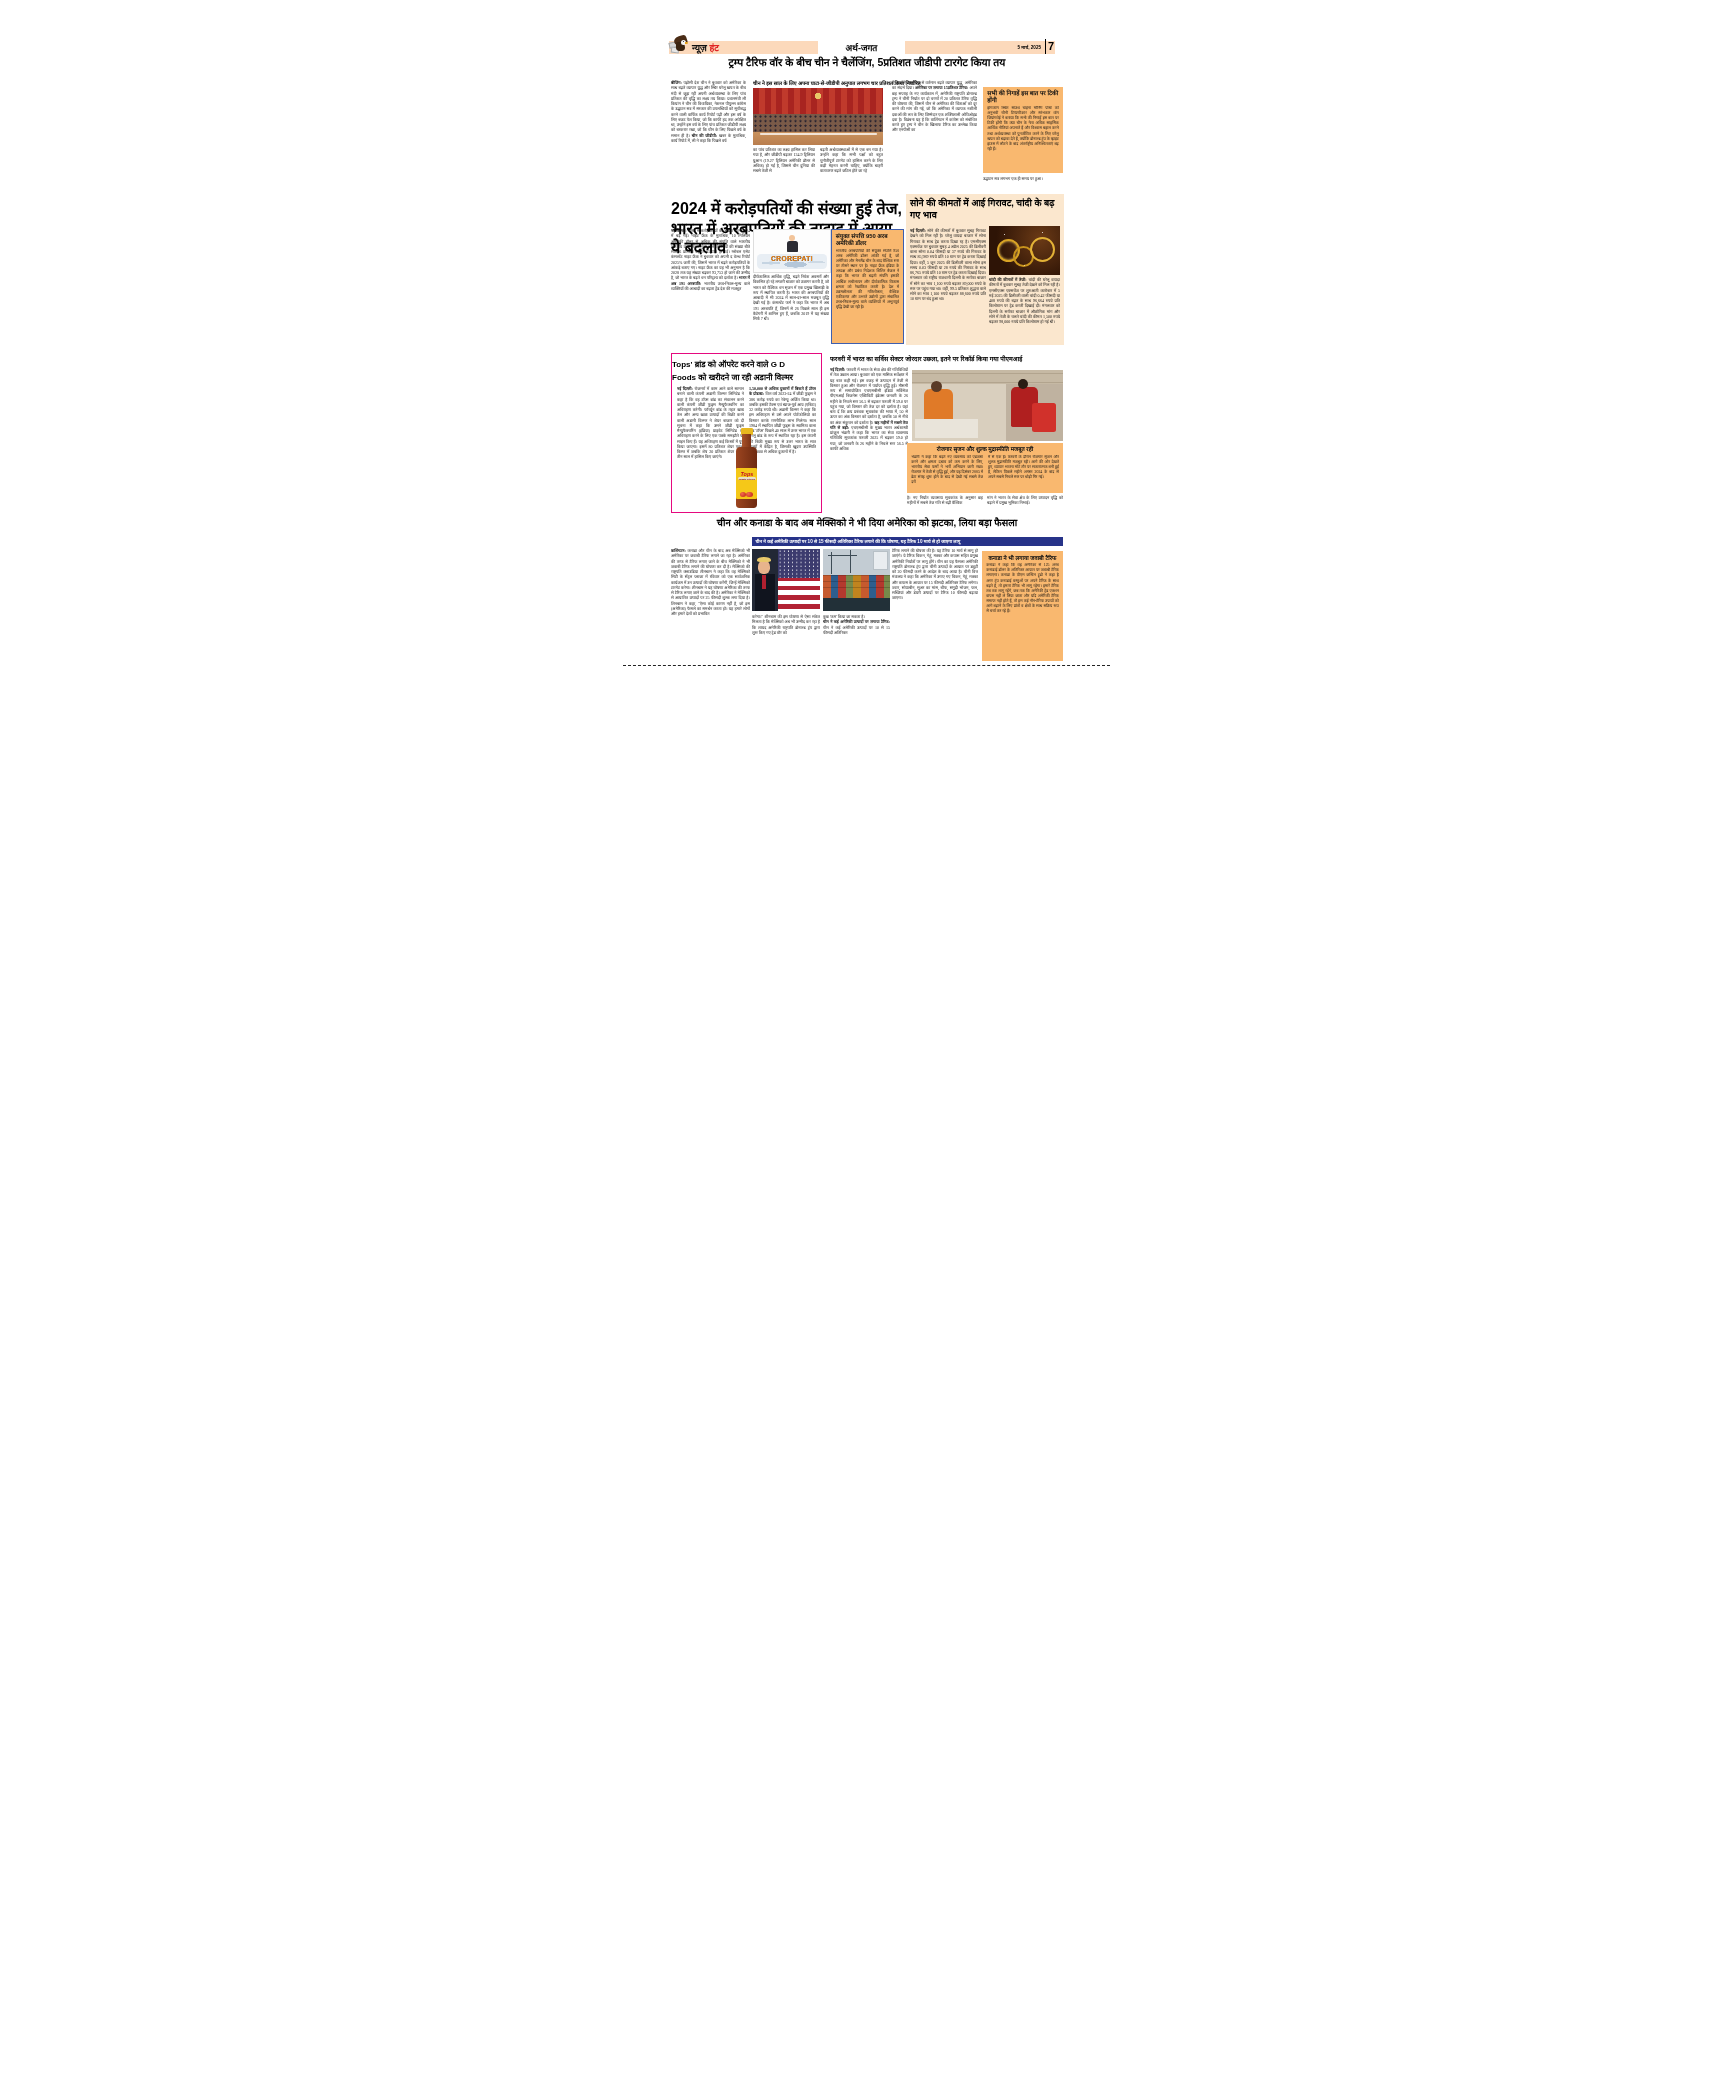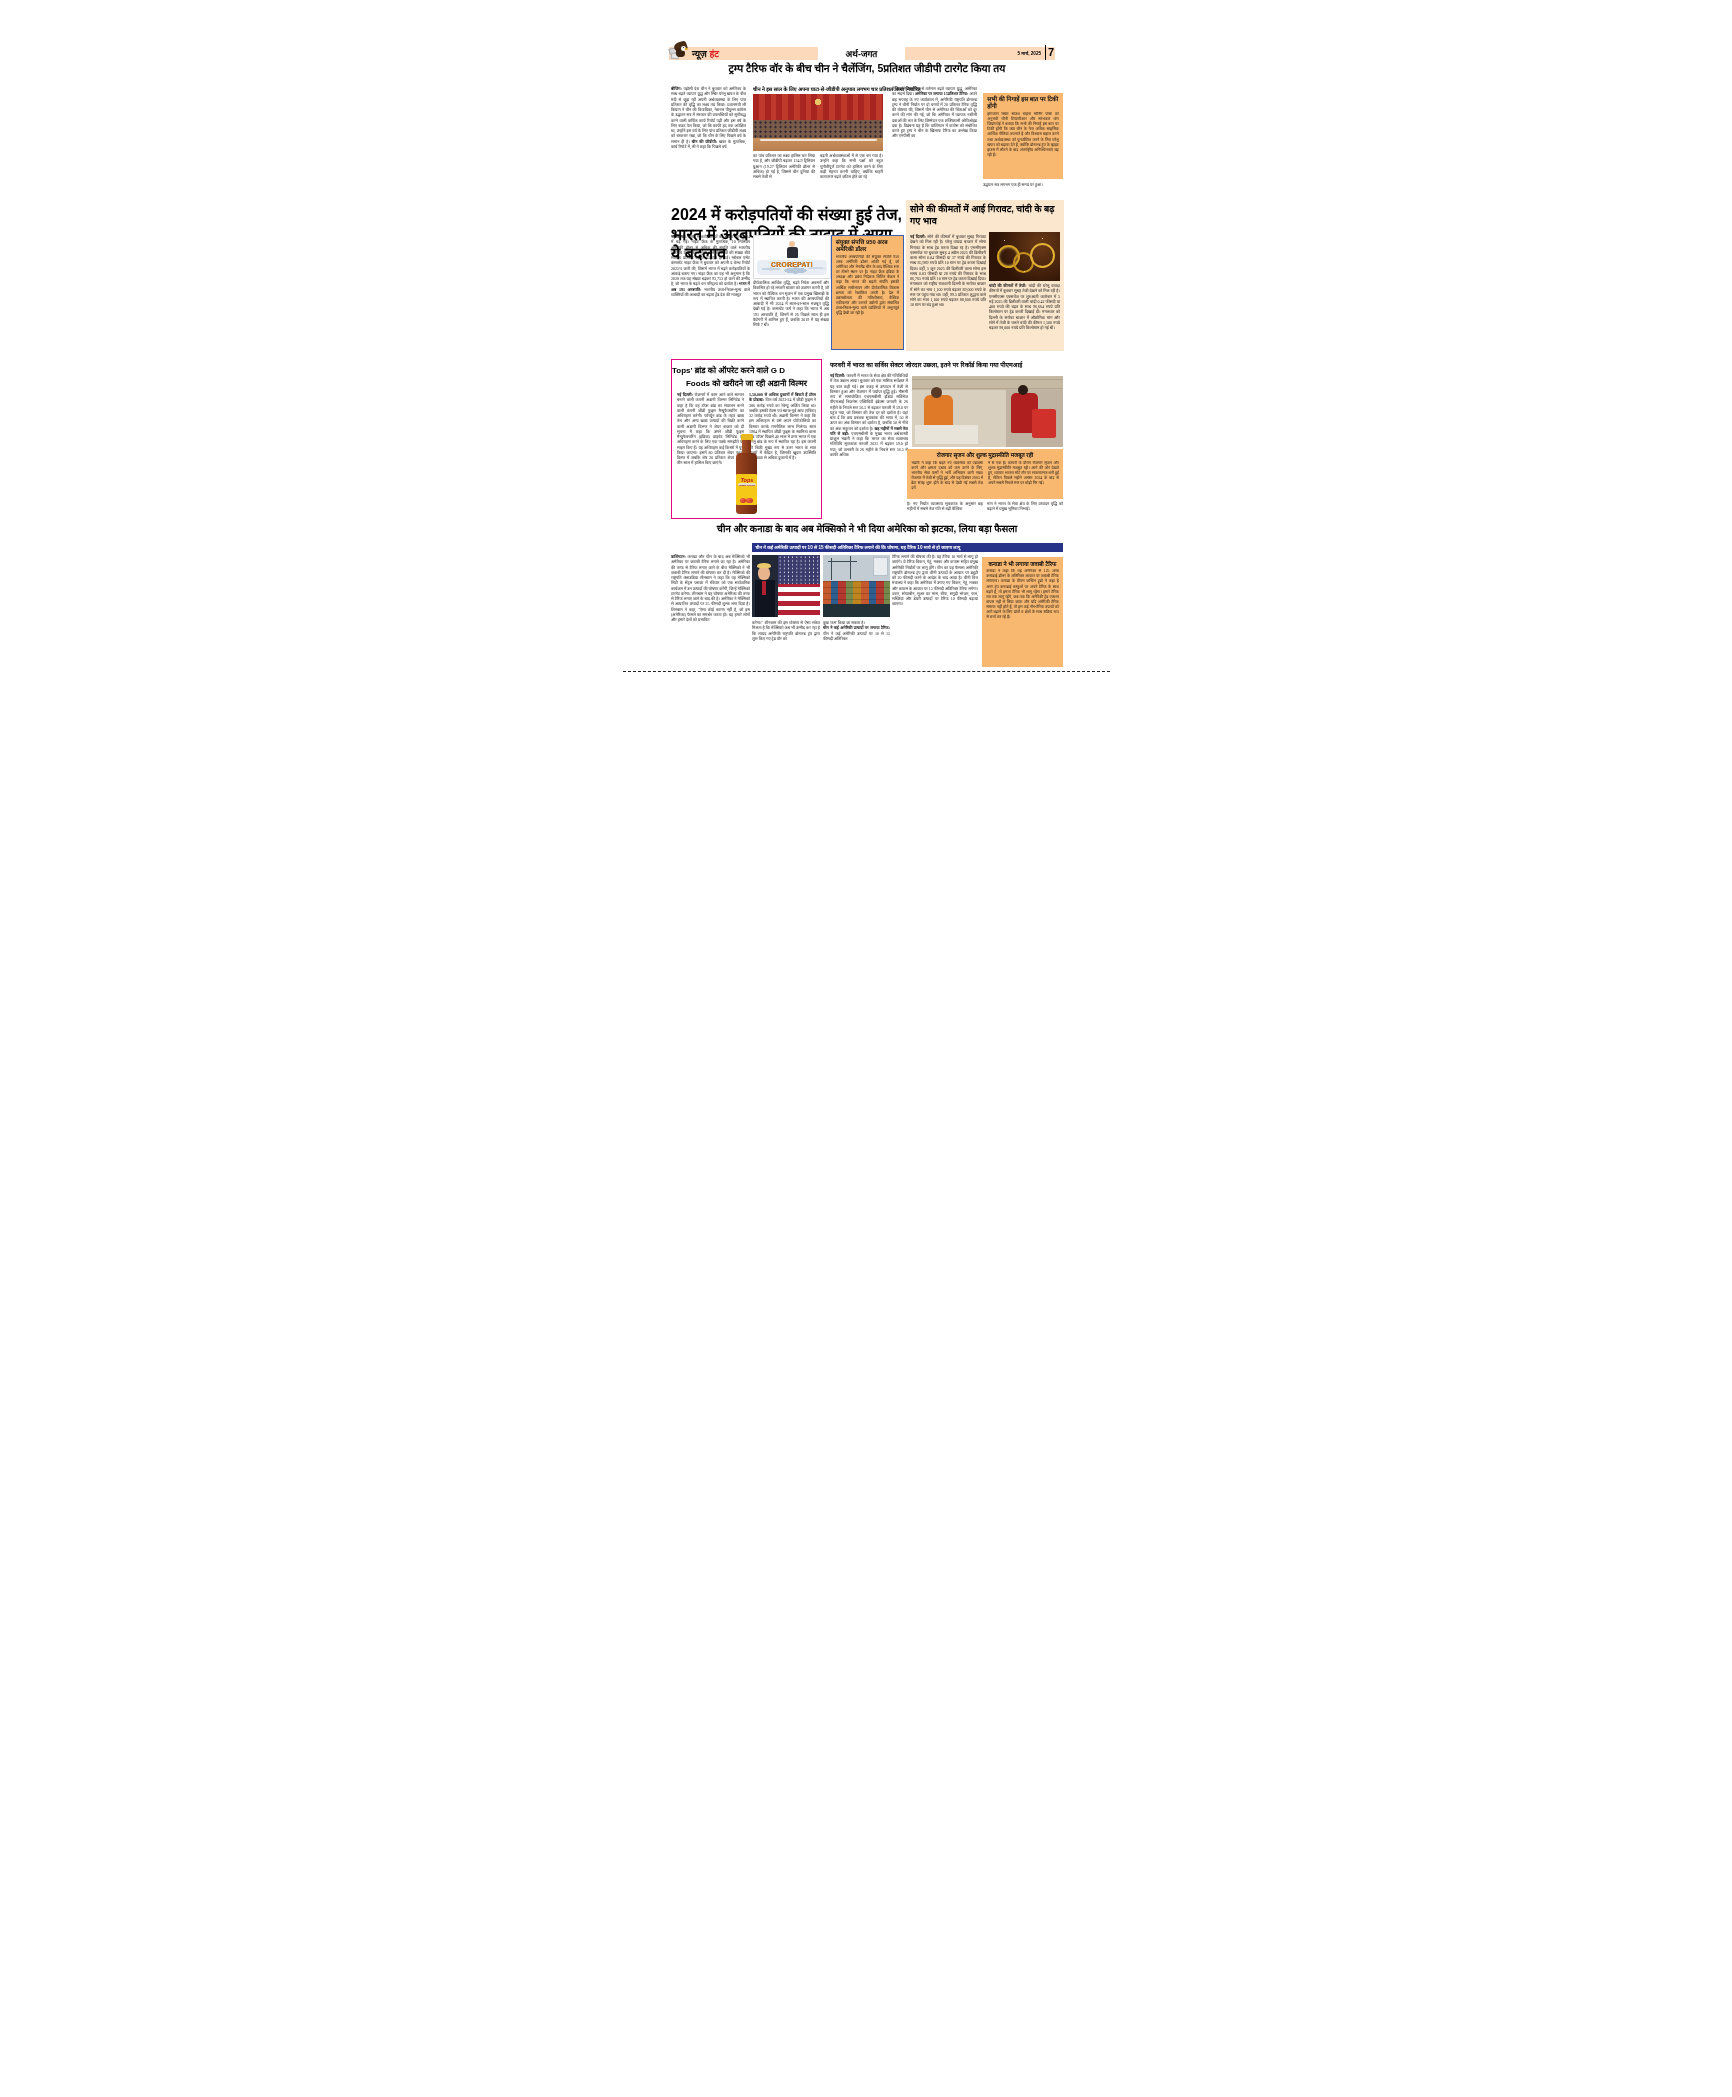--- a/index.html
+++ b/index.html
@@ -1,17 +1,17 @@
 <!DOCTYPE html>
 <html style="font-size:6.7px"><head>
 <meta charset="utf-8">
 <style>
   html,body{margin:0;padding:0;background:#ffffff;}
   body{font-family:"Liberation Serif","DejaVu Serif",serif;color:#111;}
-  #page{position:relative;width:520px;height:663px;margin:14px auto;background:#fff;overflow:hidden;}
+  #page{position:relative;width:520px;height:663px;margin:8px auto;background:#fff;overflow:hidden;}
   .abs{position:absolute;}
   .txt{font-size:4px;line-height:1.32;text-align:justify;overflow:hidden;}
   .txt .ld{font-weight:bold;}
   .hl{font-family:"Liberation Sans","DejaVu Sans",sans-serif;font-weight:bold;color:#000;}
   .nowrap{white-space:nowrap;overflow:hidden;}
   .obox{background:#f9b86f;}
   .boxtitle{font-family:"Liberation Sans","DejaVu Sans",sans-serif;font-weight:bold;line-height:1.15;}
   
   #strip{background:#fcd9bb;}
   #sectionbox{background:#fff;display:flex;align-items:flex-end;justify-content:center;}
@@ -139,21 +139,21 @@
     <div class="dot" style="left:53px;top:5.9px;width:1.3px;height:1.3px;background:#fff;"></div>
     <div class="dot" style="left:35px;top:39px;width:1.3px;height:1.3px;background:#ffe9a8;"></div>
   </div>
 
   <div class="abs txt" style="left:383px;top:269px;width:71px;height:65px;">
     <span class="ld">चांदी की कीमतों में तेजी:</span><span> चांदी की घरेलू वायदा कीमतों में बुधवार सुबह तेजी देखने को मिल रही है। एमसीएक्स एक्सचेंज पर शुरुआती कारोबार में 5 मई 2025 की डिलीवरी वाली चांदी 0.42 फीसदी या 408 रुपये की बढ़त के साथ 96,664 रुपये प्रति किलोग्राम पर ट्रेड करती दिखाई दी। मंगलवार को दिल्ली के सर्राफा बाजार में औद्योगिक मांग और सोने में तेजी के चलते चांदी की कीमत 1,500 रुपये बढ़कर 98,000 रुपये प्रति किलोग्राम हो गई थी।</span>
   </div>
 
   <div class="abs" style="left:65px;top:345px;width:149px;height:158px;border:1.3px solid #e5097f;background:#fff;">
     <div class="hl" style="font-size:8px;text-align:left;margin-top:4.2px;">Tops' ब्रांड को ऑपरेट करने वाले G D</div>
-    <div class="hl" style="font-size:8px;text-align:center;margin-top:1.7px;">Foods को खरीदने जा रही अडानी विल्मर</div>
+    <div class="hl" style="font-size:8px;text-align:left;margin-top:1.7px;">Foods को खरीदने जा रही अडानी विल्मर</div>
 
     <div class="txt" style="position:absolute;left:5px;top:32px;width:67px;height:121px;">
       <span class="ld">नई दिल्ली:</span><span> रोजमर्रा में काम आने वाले सामान बनाने वाली कंपनी अडानी विल्मर लिमिटेड ने कहा है कि वह टॉप्स ब्रांड का संचालन करने वाली कंपनी जीडी फूड्स मैन्युफैक्चरिंग का अधिग्रहण करेगी। फॉर्च्यून ब्रांड के तहत खाद्य तेल और अन्य खाद्य उत्पादों की बिक्री करने वाली अडानी विल्मर ने शेयर बाजार को दी सूचना में कहा कि उसने जीडी फूड्स मैन्युफैक्चरिंग (इंडिया) प्राइवेट लिमिटेड का अधिग्रहण करने के लिए एक पक्के समझौते पर साइन किए हैं। यह अधिग्रहण कई किस्तों में पूरा किया जाएगा। इसमें 80 प्रतिशत शेयर पहली किस्त में जबकि शेष 20 प्रतिशत शेयर अगले तीन साल में हासिल किए जाएंगे।</span>
     </div>
     <div class="txt" style="position:absolute;left:77px;top:32px;width:67px;height:121px;">
       <span class="ld">1,50,000 से अधिक दुकानों में बिकते हैं टॉप्स के प्रोडक्ट:</span><span> वित्त वर्ष 2023-24 में जीडी फूड्स ने 386 करोड़ रुपये का रेवेन्यू अर्जित किया था। जबकि इसकी टैक्स एवं ब्याज-पूर्व आय (एबिटा) 32 करोड़ रुपये थी। अडानी विल्मर ने कहा कि इस अधिग्रहण से उसे अपने पोर्टफोलियो का विस्तार करके रणनीतिक लाभ मिलेगा। साल 1984 में स्थापित जीडी फूड्स के स्वामित्व वाला ब्रांड 'टॉप्स' पिछले 40 साल में उत्तर भारत में एक घरेलू ब्रांड के रूप में स्थापित रहा है। इस कंपनी की बिक्री मुख्य रूप से उत्तर भारत के सात राज्यों में केंद्रित है, जिसकी खुदरा उपस्थिति 1,50,000 से अधिक दुकानों में है।</span>
     </div>
 
     <div class="abs" style="left:61px;top:74px;width:28px;height:81px;z-index:2;">
       <div class="cap"></div>

